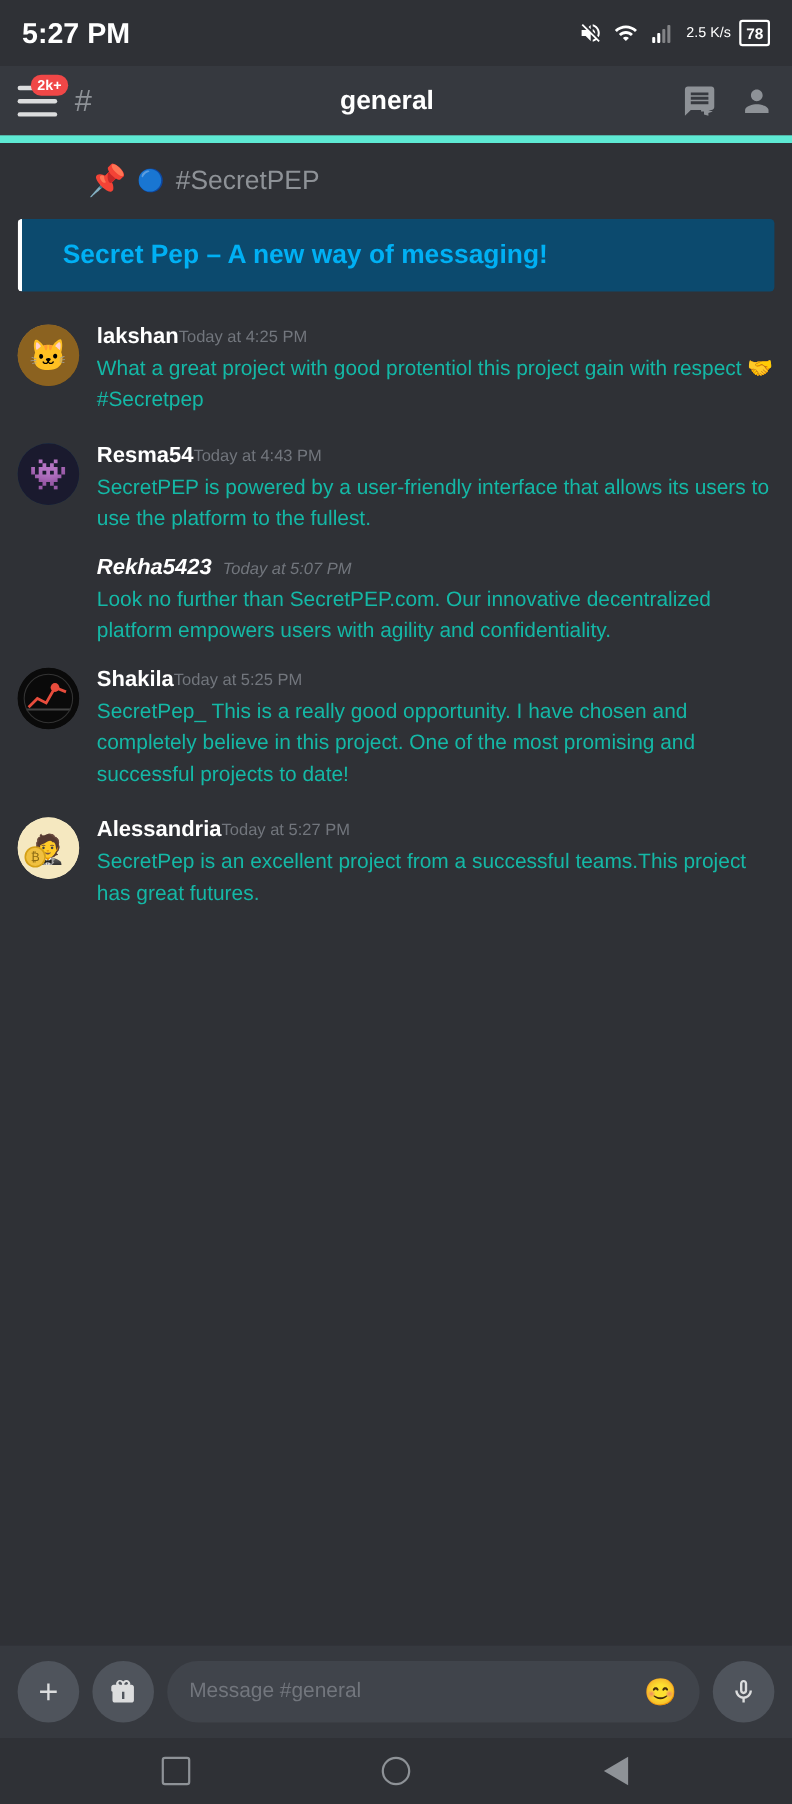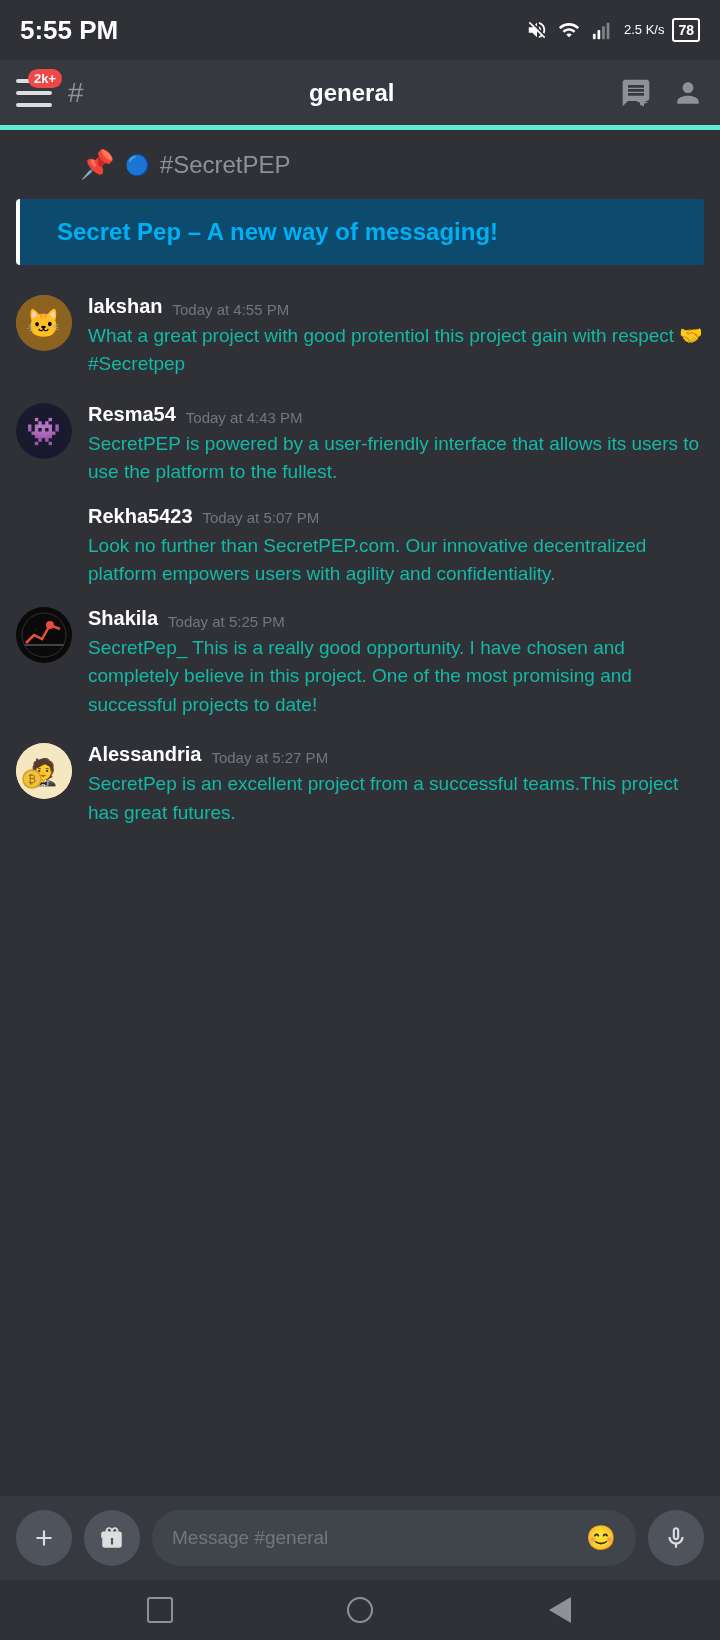--- a/index.html
+++ b/index.html
@@ -47,21 +47,21 @@
     }
 
     
     .top-nav {
       background: #36393f;
       height: 70px;
       display: flex;
       align-items: center;
       padding: 0 16px;
       gap: 12px;
-      border-bottom: 5px solid #5eead4;
+      border-bottom: 7px solid #5eead4;
     }
     .hamburger-badge {
       position: relative;
     }
     .hamburger-icon {
       width: 36px;
       height: 28px;
       display: flex;
       flex-direction: column;
       justify-content: space-between;
@@ -153,22 +153,21 @@
       display: flex;
       align-items: center;
       justify-content: center;
       font-size: 22px;
     }
     .message-content {
       flex: 1;
     }
     .message-header {
       display: flex;
-      align-items: flex-end;
-      gap: 10px;
+      align-items: center;
       margin-bottom: 4px;
     }
     .message-author {
       font-size: 20px;
       font-weight: bold;
       color: #ffffff;
     }
     .message-time {
       font-size: 15px;
       color: #72767d;
@@ -182,20 +181,21 @@
     
     .message-item-noavatar {
       padding: 4px 16px 4px 88px;
       margin-bottom: 4px;
     }
     .message-item-noavatar .message-header {
       display: flex;
       align-items: baseline;
       gap: 10px;
       margin-bottom: 4px;
+      font-style: italic;
     }
 
     
     .bottom-bar {
       background: #36393f;
       padding: 14px 16px;
       display: flex;
       align-items: center;
       gap: 12px;
     }
@@ -280,21 +280,21 @@
     }
     .avatar-circle-crypto {
       background: #f5e8c0;
       font-size: 28px;
     }
   </style>
 </head>
 <body>
 
 <div class="status-bar">
-  <span class="status-time">5:55 PM</span>
+  <span class="status-time">5:27 PM</span>
   <div class="status-icons">
 
     <svg width="22" height="22" viewBox="0 0 24 24" fill="#fff">
       <path d="M16.5 12c0-1.77-1.02-3.29-2.5-4.03v2.21l2.45 2.45c.03-.2.05-.41.05-.63zm2.5 0c0 .94-.2 1.82-.54 2.64l1.51 1.51C20.63 14.91 21 13.5 21 12c0-4.28-2.99-7.86-7-8.77v2.06c2.89.86 5 3.54 5 6.71zM4.27 3L3 4.27 7.73 9H3v6h4l5 5v-6.73l4.25 4.25c-.67.52-1.42.93-2.25 1.18v2.06c1.38-.31 2.63-.95 3.69-1.81L19.73 21 21 19.73l-9-9L4.27 3zM12 4L9.91 6.09 12 8.18V4z"></path>
     </svg>
 
     <svg width="26" height="22" viewBox="0 0 24 24" fill="#fff">
       <path d="M1 9l2 2c4.97-4.97 13.03-4.97 18 0l2-2C16.93 2.93 7.08 2.93 1 9zm8 8l3 3 3-3c-1.65-1.66-4.34-1.66-6 0zm-4-4l2 2c2.76-2.76 7.24-2.76 10 0l2-2C15.14 9.14 8.87 9.14 5 13z"></path>
     </svg>
 
@@ -352,21 +352,21 @@
     <div class="avatar avatar-circle-cat">
 
       <svg width="56" height="56" viewBox="0 0 56 56">
         <circle cx="28" cy="28" r="28" fill="#8b6220"></circle>
         <text x="28" y="38" text-anchor="middle" font-size="28">🐱</text>
       </svg>
     </div>
     <div class="message-content">
       <div class="message-header">
         <span class="message-author">lakshan</span>
-        <span class="message-time">Today at 4:55 PM</span>
+        <span class="message-time">Today at 4:25 PM</span>
       </div>
       <div class="message-text">What a great project with good protentiol this project gain with respect 🤝 #Secretpep</div>
     </div>
   </div>
 
   <div class="message-item">
     <div class="avatar avatar-circle-cyber">
       <svg width="56" height="56" viewBox="0 0 56 56">
         <circle cx="28" cy="28" r="28" fill="#1a1a2e"></circle>
         <text x="28" y="38" text-anchor="middle" font-size="28">👾</text>

